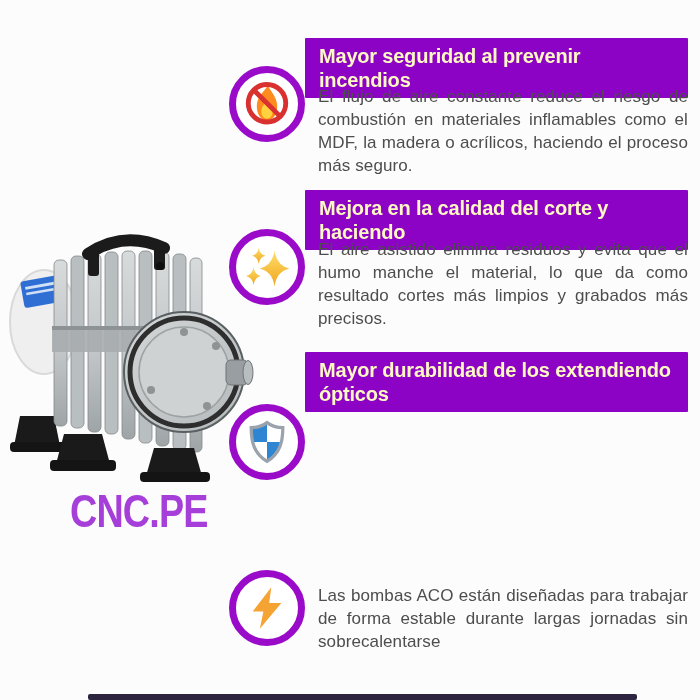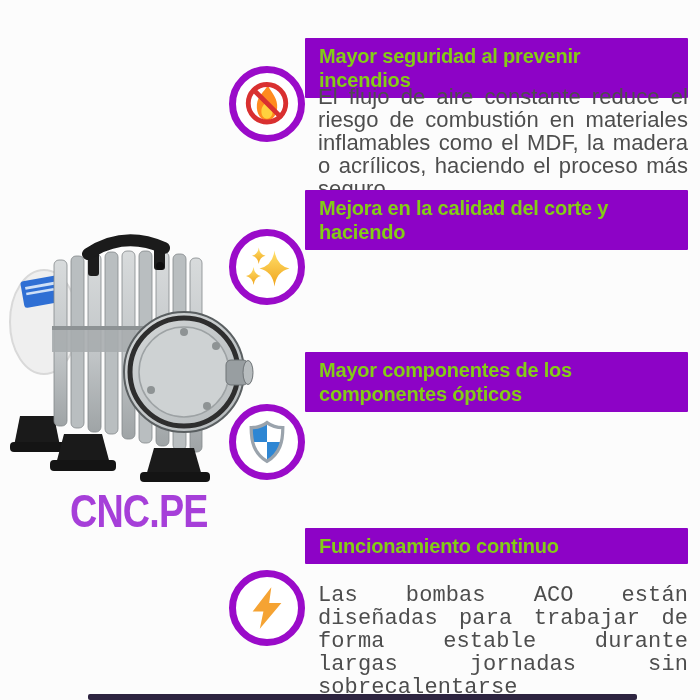--- a/index.html
+++ b/index.html
@@ -2,35 +2,35 @@
 <html><head>
 <meta charset="utf-8">
 <style>
   html,body{margin:0;padding:0;background:#e8e8e8;}
   .canvas{
     position:relative;width:700px;height:700px;background:#fcfcfc;
     overflow:hidden;font-family:"Liberation Sans",sans-serif;margin:0 auto;
   }
   .banner{
     position:absolute;left:305px;width:383px;box-sizing:border-box;
-    background:#8d03c6;color:#84cc16;font-weight:bold;border-radius:1px;
+    background:#8d03c6;color:#fef9c3;font-weight:bold;border-radius:1px;
     padding:6px 14px;font-size:20px;line-height:24px;letter-spacing:-0.2px;
   }
   .banner.s1{top:38px;}
   .banner.s2{top:190px;}
   .banner.s3{top:352px;}
   .banner.s4{top:528px;}
   .body-text{
     position:absolute;left:318px;width:370px;color:#4d4d4d;
-    font-size:22px;line-height:23px;text-align:justify;letter-spacing:0.1px;
+    font-size:17px;line-height:23px;text-align:justify;letter-spacing:0.1px;
   }
   .body-text.b1{top:85px;}
   .body-text.b2{top:238px;}
   .body-text.b3{top:420px;}
-  .body-text.b4{top:584px;font-family:Liberation Mono, monospace;}
+  .body-text.b4{top:584px;}
   .icon-ring{
     position:absolute;width:62px;height:62px;border:7px solid #9a0bc9;
     border-radius:50%;background:#ffffff;display:flex;align-items:center;
     justify-content:center;box-sizing:content-box;z-index:2;
   }
   .icon-ring.r1{left:229px;top:66px;}
   .icon-ring.r2{left:229px;top:229px;}
   .icon-ring.r3{left:229px;top:404px;}
   .icon-ring.r4{left:229px;top:570px;}
   .logo{
@@ -127,39 +127,39 @@
         <linearGradient id="gold" x1="0" y1="0" x2="0" y2="1">
           <stop offset="0" stop-color="#ffe06b"></stop>
           <stop offset="1" stop-color="#f0a41c"></stop>
         </linearGradient>
       </defs>
       <path d="M42 10 Q44.5 30 62 34 Q44.5 38 42 58 Q39.5 38 22 34 Q39.5 30 42 10 Z" fill="url(#gold)"></path>
       <path d="M21 6 Q22 15 30 17 Q22 19 21 28 Q20 19 12 17 Q20 15 21 6 Z" fill="url(#gold)"></path>
       <path d="M14 32 Q15.2 42 24 44 Q15.2 46 14 56 Q12.8 46 4 44 Q12.8 42 14 32 Z" fill="url(#gold)"></path>
     </svg>
   </div>
+  <div class="body-text b2">El aire asistido elimina residuos y evita  que el humo manche el material, lo que da como resultado cortes más limpios y grabados más precisos.</div>
 
-  <div class="banner s3">Mayor componentes de los componentes ópticos</div>
+  <div class="banner s3">Mayor durabilidad de los extendiendo ópticos</div>
   <div class="icon-ring r3">
     <svg width="46" height="46" viewBox="0 0 64 64">
       <defs>
         <clipPath id="shieldClip">
           <path d="M32 5 C38.5 10 46.5 12 54 12 C54 31 50.5 47.5 32 59 C13.5 47.5 10 31 10 12 C17.5 12 25.5 10 32 5 Z"></path>
         </clipPath>
       </defs>
       <path d="M32 5 C38.5 10 46.5 12 54 12 C54 31 50.5 47.5 32 59 C13.5 47.5 10 31 10 12 C17.5 12 25.5 10 32 5 Z" fill="#ffffff"></path>
       <g clip-path="url(#shieldClip)">
         <rect x="8" y="2" width="24" height="30" fill="#2e86d3"></rect>
         <rect x="32" y="32" width="24" height="30" fill="#2e86d3"></rect>
       </g>
       <path d="M32 5 C38.5 10 46.5 12 54 12 C54 31 50.5 47.5 32 59 C13.5 47.5 10 31 10 12 C17.5 12 25.5 10 32 5 Z" fill="none" stroke="#9aa3ac" stroke-width="4.5"></path>
     </svg>
   </div>
 
-  <div class="banner s4">Funcionamiento continuo</div>
   <div class="icon-ring r4">
     <svg width="46" height="46" viewBox="0 0 64 64">
       <path d="M38 3 L12 37 L27 37 L22 61 L52 25 L35 25 Z" fill="#f5a333"></path>
     </svg>
   </div>
   <div class="body-text b4">Las bombas ACO están diseñadas para trabajar de forma estable durante largas jornadas sin sobrecalentarse</div>
 
   <div class="footer-bar"></div>
 
 </div>

